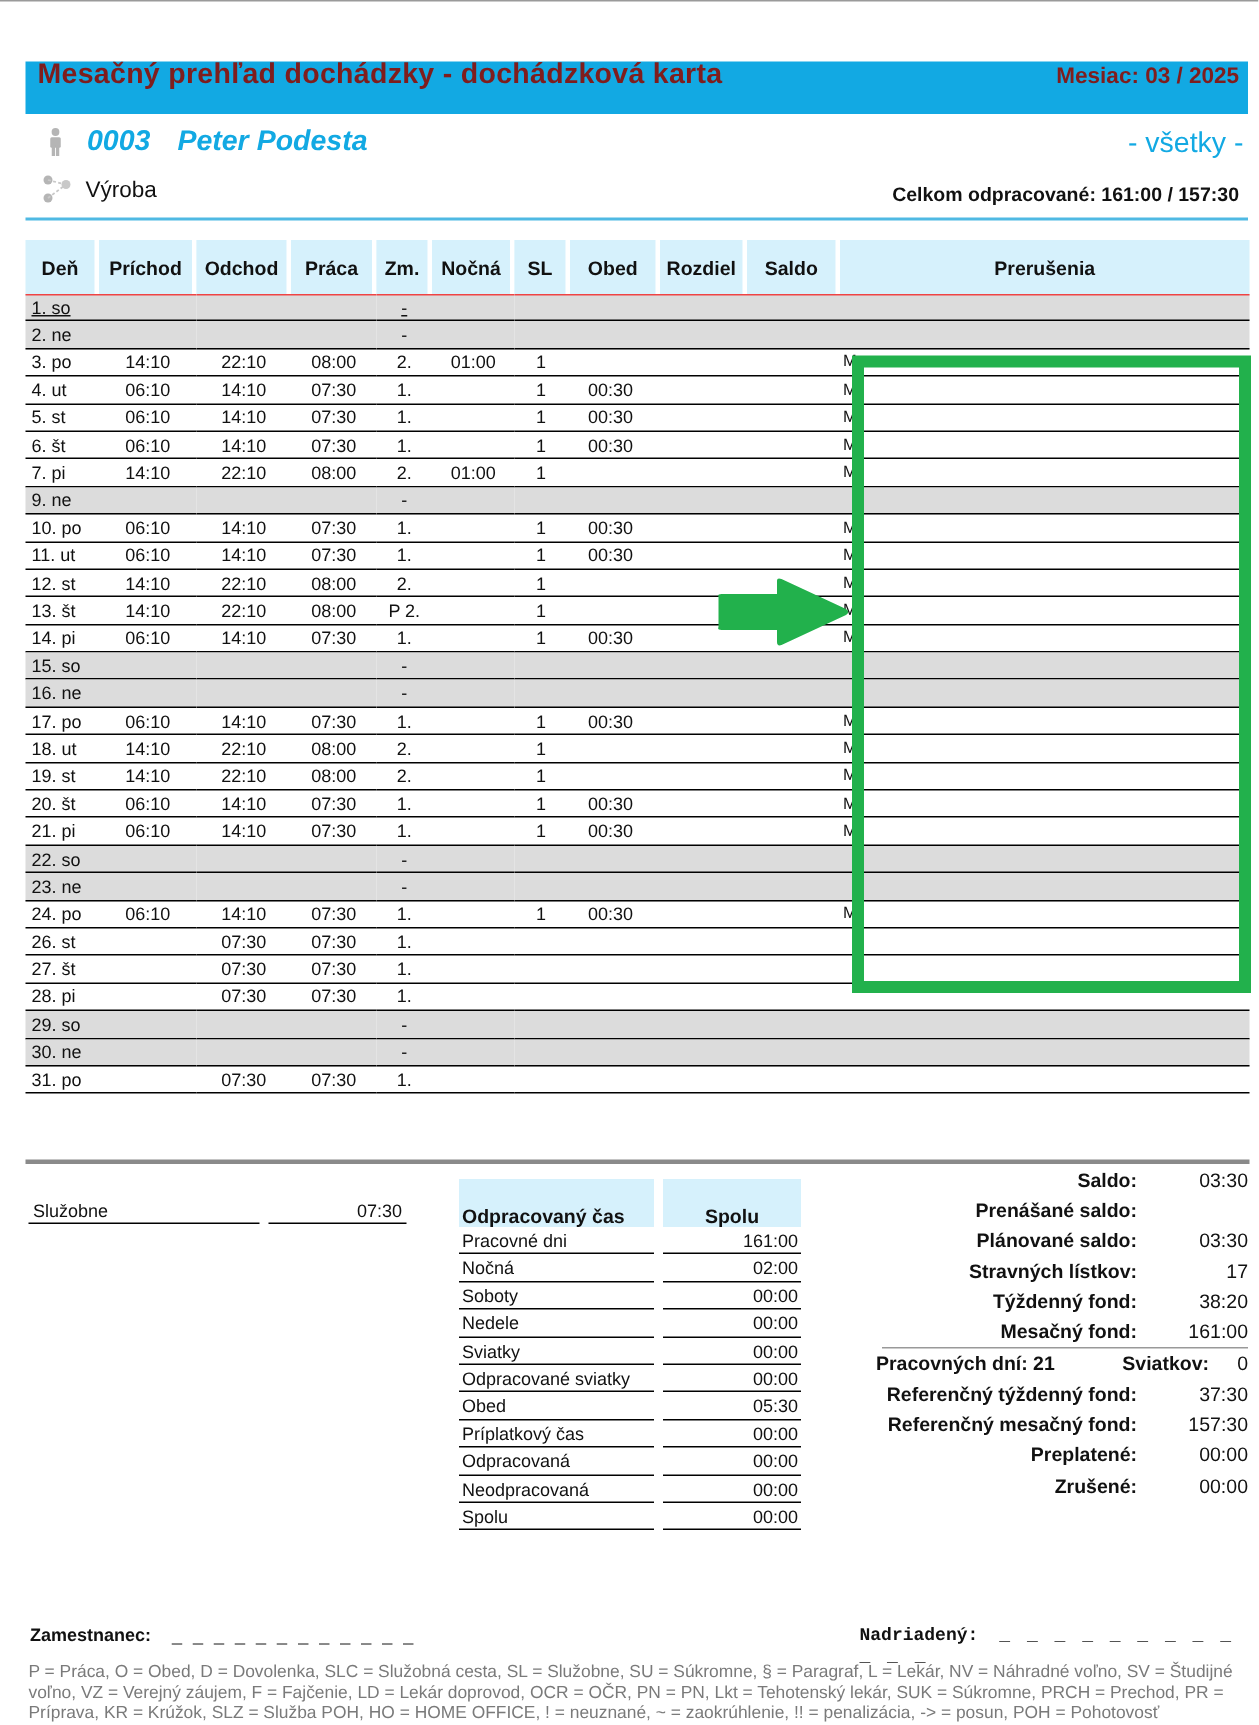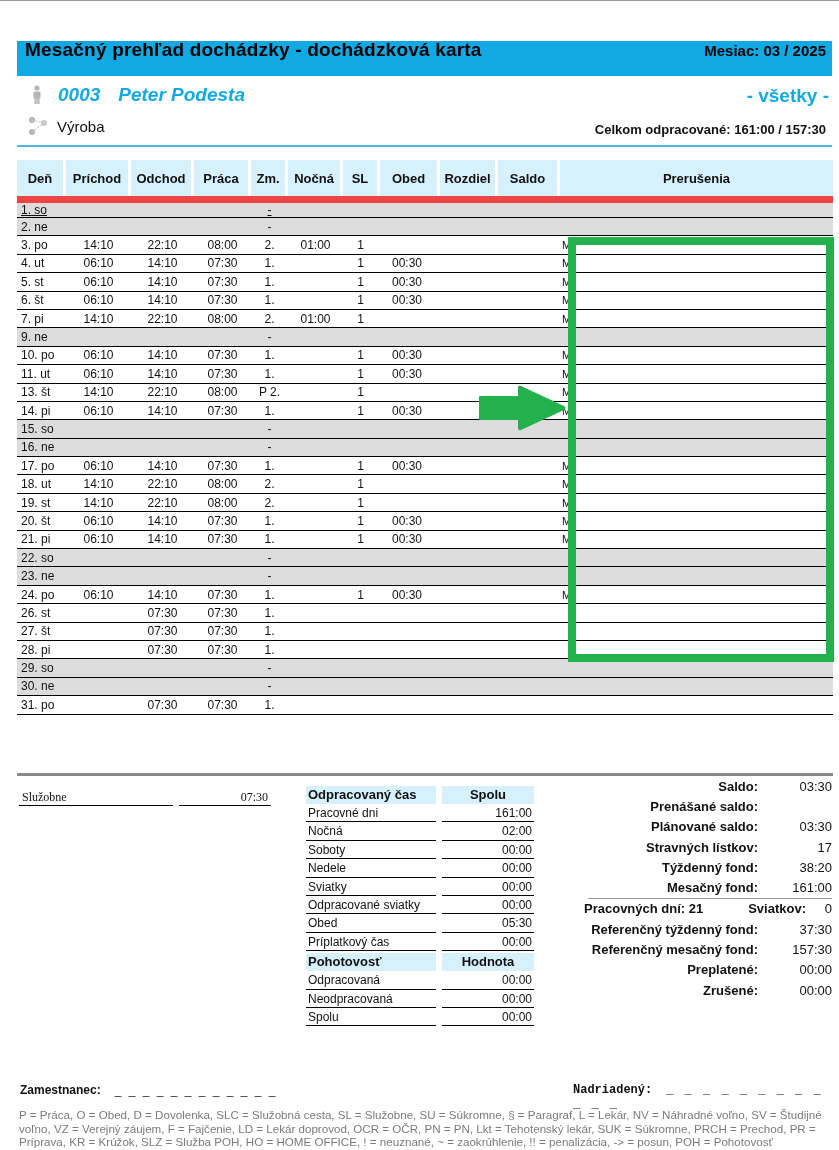--- a/index.html
+++ b/index.html
@@ -1,56 +1,56 @@
 <!DOCTYPE html>
 <html><head>
 <meta charset="utf-8">
 <style>
   * { box-sizing: border-box; margin: 0; padding: 0; }
   html, body { width: 839px; height: 1150px; background: #ffffff; overflow: hidden; }
   body { font-family: "Liberation Sans", sans-serif; color: #111; position: relative; }
   .topline { position: absolute; left: 0; top: 0; width: 839px; height: 1px; background: #9a9a9a; }
 
   .titlebar { position: absolute; left: 17px; top: 41px; width: 815px; height: 35px; background: #12a9e3;
-    color: #000000; font-weight: bold; display: flex; align-items: center; justify-content: space-between; padding: 0 6px 17px 8px; }
+    color: #7f1d1d; font-weight: bold; display: flex; align-items: center; justify-content: space-between; padding: 0 6px 17px 8px; }
   .titlebar .t { font-size: 19px; letter-spacing: 0.2px; }
   .titlebar .m { font-size: 15px; }
 
   .emp { position: absolute; left: 30px; top: 84px; display: flex; align-items: center; }
   .emp .ic { width: 14px; height: 20px; margin-right: 14px; }
   .emp .id { color: #12a9e3; font-size: 19px; font-weight: bold; font-style: italic; margin-right: 18px; }
   .emp .nm { color: #12a9e3; font-size: 19px; font-weight: bold; font-style: italic; }
-  .filter { position: absolute; right: 10px; top: 85px; color: #12a9e3; font-size: 19px; font-weight: bold; }
+  .filter { position: absolute; right: 10px; top: 85px; color: #12a9e3; font-size: 19px; font-weight: normal; }
   .dept { position: absolute; left: 27px; top: 116px; display: flex; align-items: center; font-size: 15px; }
   .dept .ic { width: 22px; height: 20px; margin-right: 8px; }
   .total { position: absolute; right: 13px; top: 122px; font-size: 13px; font-weight: bold; }
   .blueline { position: absolute; left: 17px; top: 145px; width: 815px; height: 2px; background: #4fb9e3; }
 
   table.main { position: absolute; left: 17px; top: 160px; width: 816px; border-collapse: separate; border-spacing: 0; font-size: 12px; }
   table.main th { background: #d6f1fc; font-weight: bold; font-size: 13px; height: 36px; border-right: 3px solid #fff; text-align: center; }
   table.main th:last-child { border-right: none; }
   table.main td { height: 18.4px; border-bottom: 1px solid #000; padding: 0 3px; white-space: nowrap; text-align: center; }
   table.main td.day { text-align: left; padding-left: 4px; }
   table.main td.sl { text-align: right; padding-right: 16px; }
   table.main td.ob { text-align: left; padding-left: 12px; }
   table.main td.pr { text-align: left; padding-left: 2px; font-size: 11px; }
   table.main tr.wk td { background: #dcdcdc; }
-  table.main tr.first td { border-top: 7px solid #ef4444; text-decoration: underline; }
+  table.main tr.first td { border-top: 1px solid #ef4444; text-decoration: underline; }
 
   .grayline { position: absolute; left: 17px; top: 773px; width: 816px; height: 3px; background: #8a8a8a; }
 
   .interr { position: absolute; left: 19px; top: 786px; font-size: 12px; }
   .interr .h { display: flex; }
   .interr .h div { background: #d6f1fc; font-weight: bold; font-size: 13px; height: 18px; line-height: 18px; padding: 0 3px; }
-  .interr .r { display: flex; margin-top: 2px; font-family: Liberation Serif, serif; }
+  .interr .r { display: flex; margin-top: 12px; }
   .interr .r div { height: 18px; line-height: 18px; border-bottom: 1px solid #000; padding: 0 3px; }
 
   .work { position: absolute; left: 306px; top: 786px; font-size: 12px; }
   .work .h, .work .r { display: flex; }
-  .work .h div { background: #d6f1fc; font-weight: bold; font-size: 13px; height: 18px; line-height: 18px; padding: 0 2px; }
+  .work .h div { background: #d6f1fc; font-weight: bold; font-size: 13px; height: 18px; line-height: 18px; padding: 16px 2px; }
   .work .r div { height: 18.4px; line-height: 18px; border-bottom: 1px solid #000; padding: 0 2px; }
   .work .c1 { width: 130px; margin-right: 6px; }
   .work .c2 { width: 92px; text-align: right; }
   .work .h .c2 { text-align: center; }
 
   .stats { position: absolute; left: 578px; top: 776px; width: 254px; font-size: 13px; }
   .stats .row { display: flex; height: 20.3px; align-items: center; }
   .stats .lab { flex: 1; text-align: right; font-weight: bold; padding-right: 22px; }
   .stats .val { width: 52px; text-align: right; }
   .stats .sep { border-top: 1px solid #999; margin: 0 0 0 10px; }
@@ -253,20 +253,33 @@
         <td>07:30</td>
         <td>1.</td>
         <td></td>
         <td class="sl">1</td>
         <td class="ob">00:30</td>
         <td></td>
         <td></td>
         <td class="pr">M</td>
       </tr>
       <tr>
+        <td class="day">12. st</td>
+        <td>14:10</td>
+        <td>22:10</td>
+        <td>08:00</td>
+        <td>2.</td>
+        <td></td>
+        <td class="sl">1</td>
+        <td class="ob"></td>
+        <td></td>
+        <td></td>
+        <td class="pr">M</td>
+      </tr>
+      <tr>
         <td class="day">13. št</td>
         <td>14:10</td>
         <td>22:10</td>
         <td>08:00</td>
         <td>P 2.</td>
         <td></td>
         <td class="sl">1</td>
         <td class="ob"></td>
         <td></td>
         <td></td>
@@ -537,24 +550,20 @@
       </div>
       <div class="r">
         <div class="c1">Obed</div>
         <div class="c2">05:30</div>
       </div>
       <div class="r">
         <div class="c1">Príplatkový čas</div>
         <div class="c2">00:00</div>
       </div>
     </div>
-  <div class="h" style="margin-top:2px;">
-    <div class="c1">Pohotovosť</div>
-    <div class="c2">Hodnota</div>
-  </div>
   <div id="standby-rows">
       <div class="r">
         <div class="c1">Odpracovaná</div>
         <div class="c2">00:00</div>
       </div>
       <div class="r">
         <div class="c1">Neodpracovaná</div>
         <div class="c2">00:00</div>
       </div>
       <div class="r">

